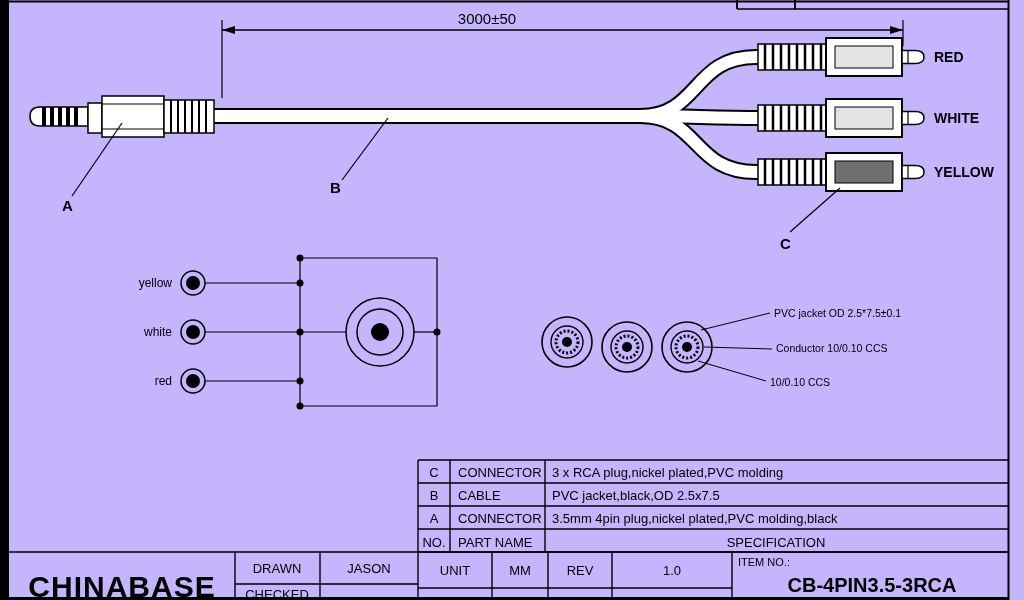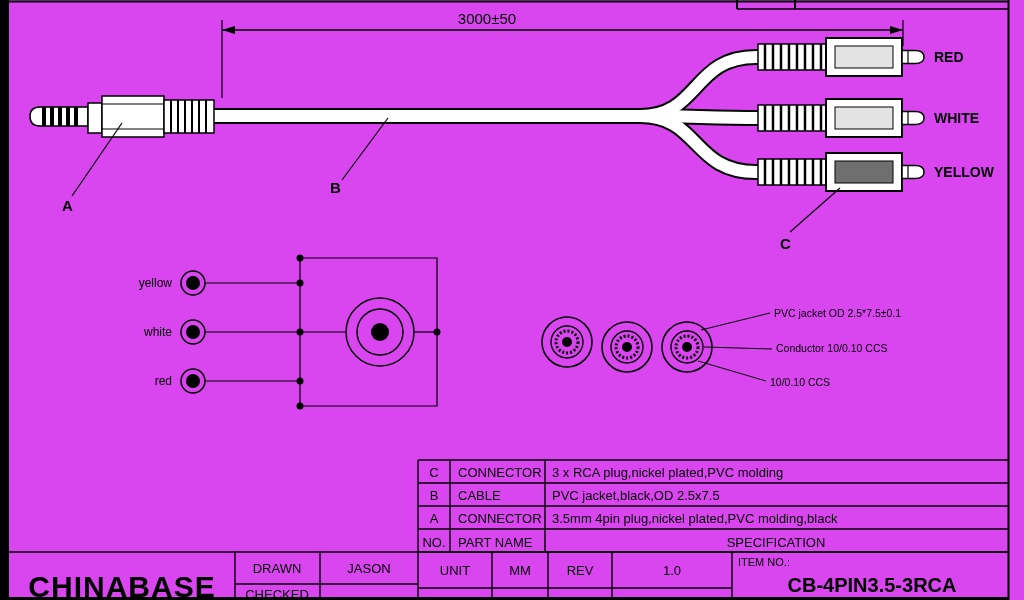--- a/index.html
+++ b/index.html
@@ -1,16 +1,16 @@
 <!DOCTYPE html>
 <html><head>
 <meta charset="utf-8">
 <style>
   html,body{margin:0;padding:0;background:#e9e9e9;}
-  .sheet{position:relative;width:1024px;height:600px;background:#d946ef;overflow:hidden;
+  .sheet{position:relative;width:1024px;height:600px;background:#c4b5fd;overflow:hidden;
          font-family:"Liberation Sans",sans-serif;}
   svg{position:absolute;left:0;top:0;}
   svg text{font-family:"Liberation Sans",sans-serif;fill:#000;}
   .lbl-big{font-size:15px;font-weight:bold;}
   .lbl-color{font-size:14px;font-weight:bold;}
   .lbl-schem{font-size:12px;}
   .lbl-note{font-size:10.5px;}
   .tbl-txt{font-size:13px;}
   .dim-txt{font-size:15px;}
   .company{font-size:30px;font-weight:bold;letter-spacing:1px;}

